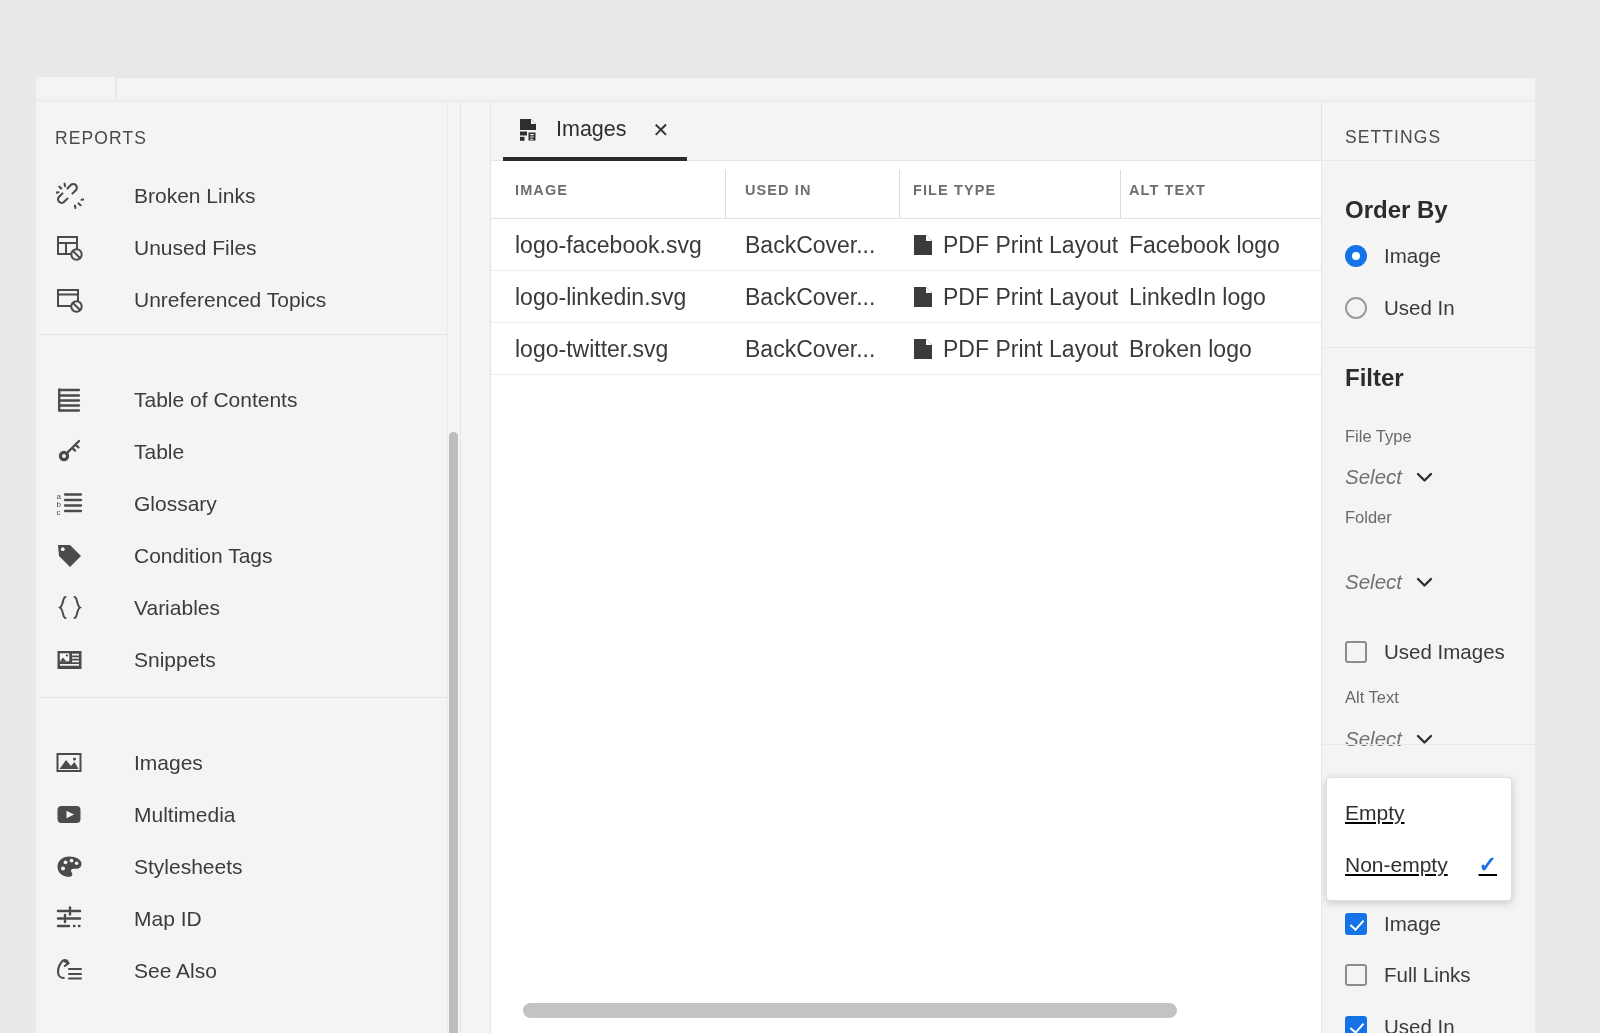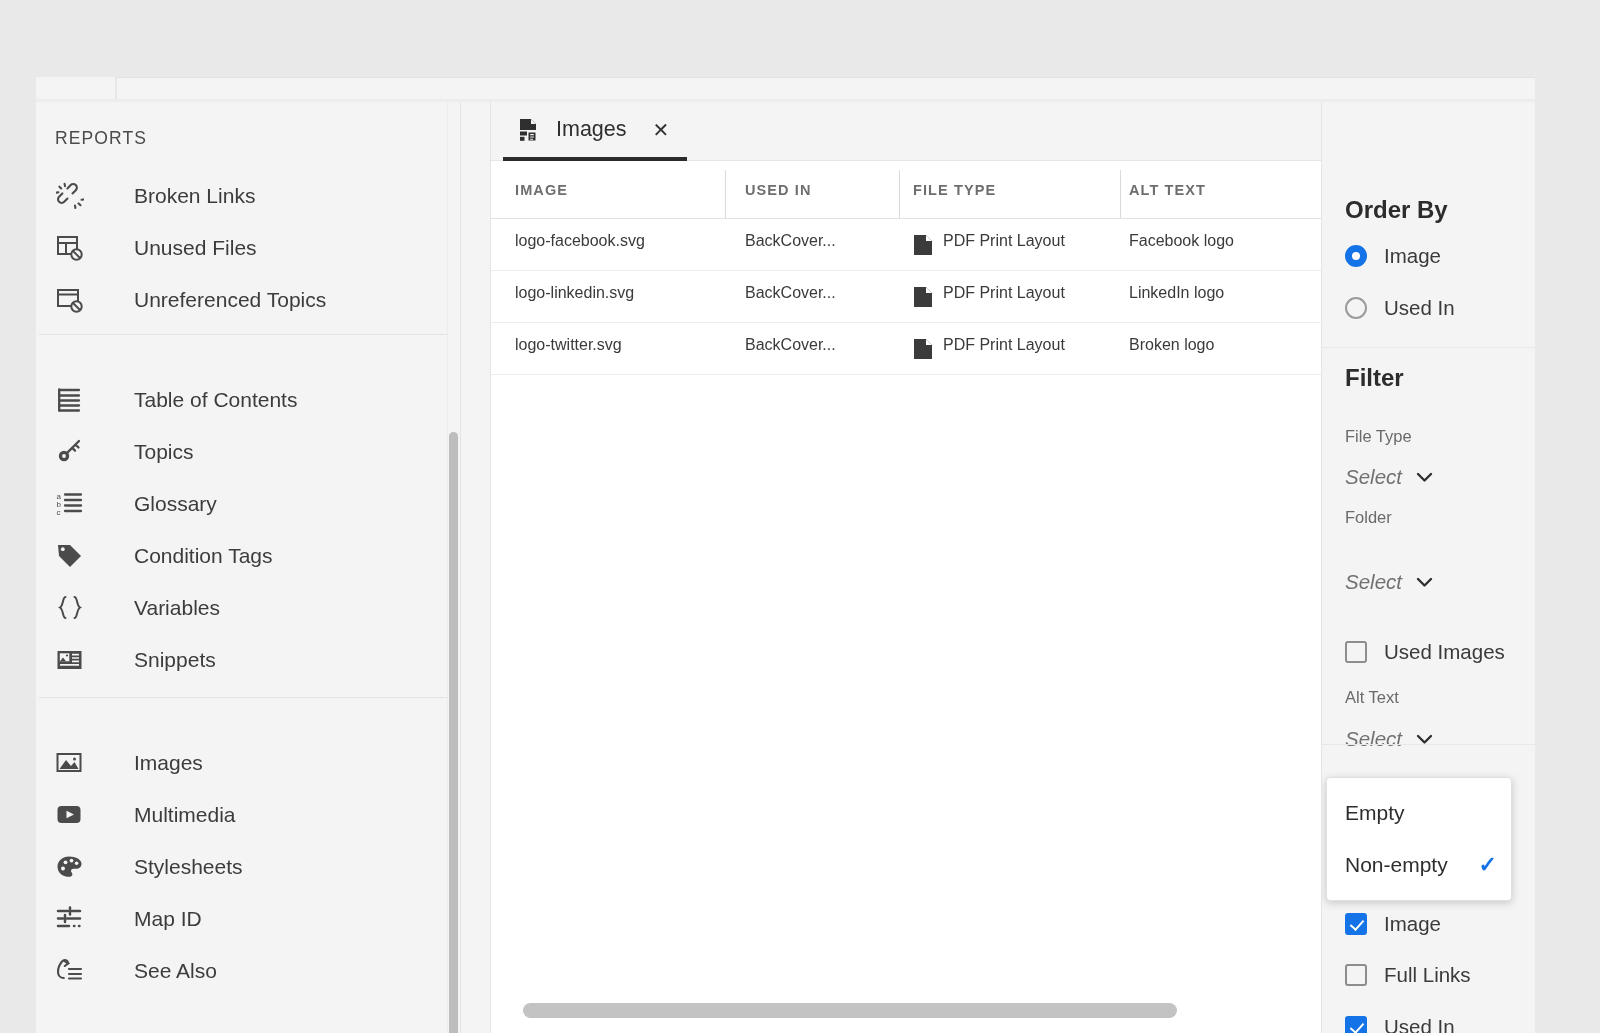--- a/index.html
+++ b/index.html
@@ -193,21 +193,21 @@
     background: #dadada;
   }
   .trow {
     position: relative;
     height: 52px;
     border-bottom: 1px solid #ededed;
   }
   .td {
     position: absolute;
     top: 13px;
-    font-size: 16px;
+    font-size: 23px;
     color: #3a3a3a;
     white-space: nowrap;
   }
   .td-ico {
     position: absolute;
     top: 15px;
     color: #3b3b3b;
     display: flex; align-items: center;
   }
 
@@ -348,20 +348,21 @@
     position: absolute;
     left: 4px;
     top: 675px;
     width: 186px;
     background: #fff;
     border: 1px solid #e0e0e0;
     border-radius: 4px;
     box-shadow: 0 2px 9px rgba(0,0,0,0.18);
     padding: 9px 0;
     z-index: 20;
+    text-decoration: underline;
   }
   .dd-item {
     position: relative;
     height: 52px;
     display: flex;
     align-items: center;
     padding: 0 14px 0 18px;
     font-size: 21px;
     color: #2e2e2e;
     cursor: pointer;
@@ -438,21 +439,21 @@
           <span class="nav-label">Table of Contents</span>
         </div>
         <div class="nav-item">
           <span class="nav-ico">
             <svg width="28" height="28" viewBox="0 0 28 28" fill="none" stroke="currentColor" stroke-width="2.3" stroke-linecap="round">
               <circle cx="8" cy="18" r="5.2" fill="currentColor" stroke="none"></circle>
               <circle cx="8" cy="18" r="1.9" fill="#f4f4f4" stroke="none"></circle>
               <path d="M11.6 14.4 L23 3 M19.5 6.5 L22.5 9.5 M16.2 9.8 L19 12.6"></path>
             </svg>
           </span>
-          <span class="nav-label">Topics</span>
+          <span class="nav-label">Table</span>
         </div>
         <div class="nav-item">
           <span class="nav-ico">
             <svg width="28" height="28" viewBox="0 0 28 28" fill="none" stroke="currentColor">
               <text x="0.5" y="8.5" font-size="8" fill="currentColor" stroke="none" font-family="Liberation Sans, sans-serif">a</text>
               <text x="0.5" y="17" font-size="8" fill="currentColor" stroke="none" font-family="Liberation Sans, sans-serif">b</text>
               <text x="0.5" y="25" font-size="8" fill="currentColor" stroke="none" font-family="Liberation Sans, sans-serif">c</text>
               <path d="M9 4.5 H25 M9 10 H25 M9 15.5 H25 M9 21 H25" stroke-width="2.3" stroke-linecap="round"></path>
             </svg>
           </span>
@@ -618,20 +619,23 @@
           </div>
           <div class="td c3">PDF Print Layout</div>
           <div class="td c4">Broken logo</div>
         </div>
       </div>
 
       <div class="hs-thumb"></div>
     </div>
 
     <div class="settings">
+      <div class="set-head">
+        <div class="set-head-txt">SETTINGS</div>
+      </div>
 
       <div class="set-h2" style="top:94px">Order By</div>
 
       <div class="radio-row" style="top:142px">
         <span class="radio on"></span>
         <span class="radio-label">Image</span>
       </div>
       <div class="radio-row" style="top:194px">
         <span class="radio"></span>
         <span class="radio-label">Used In</span>

